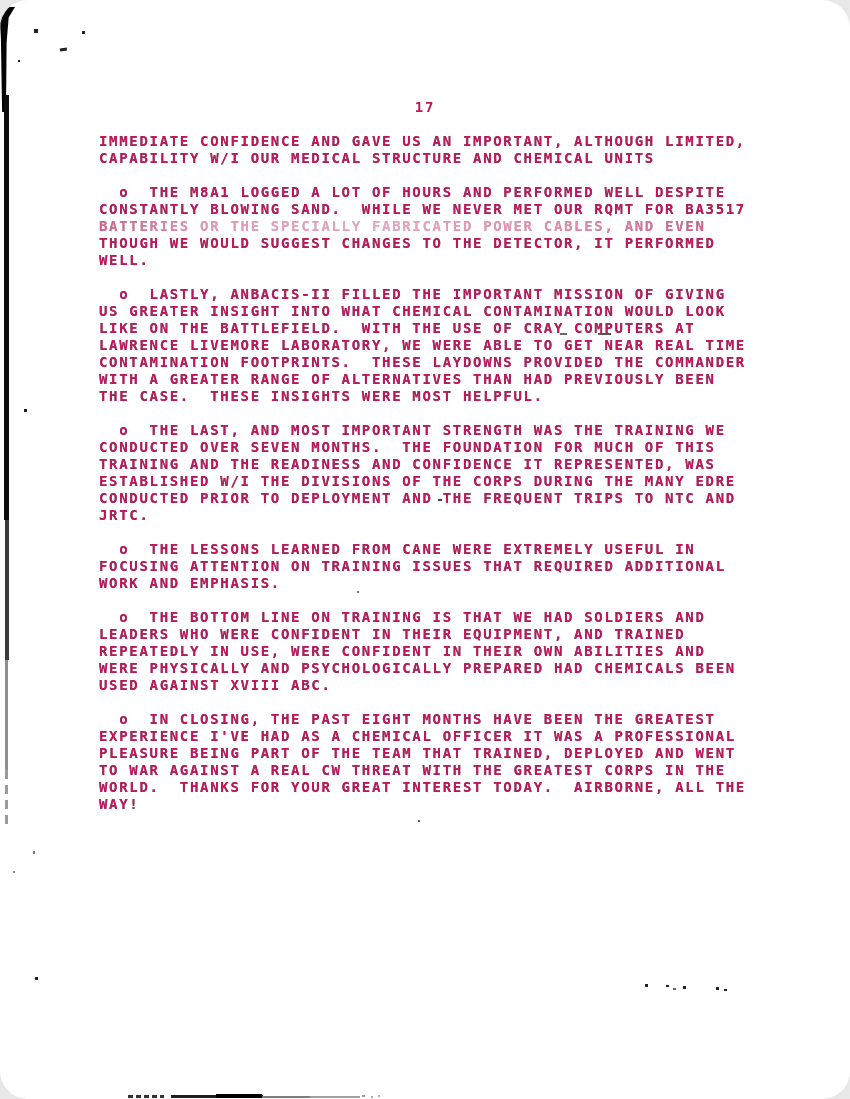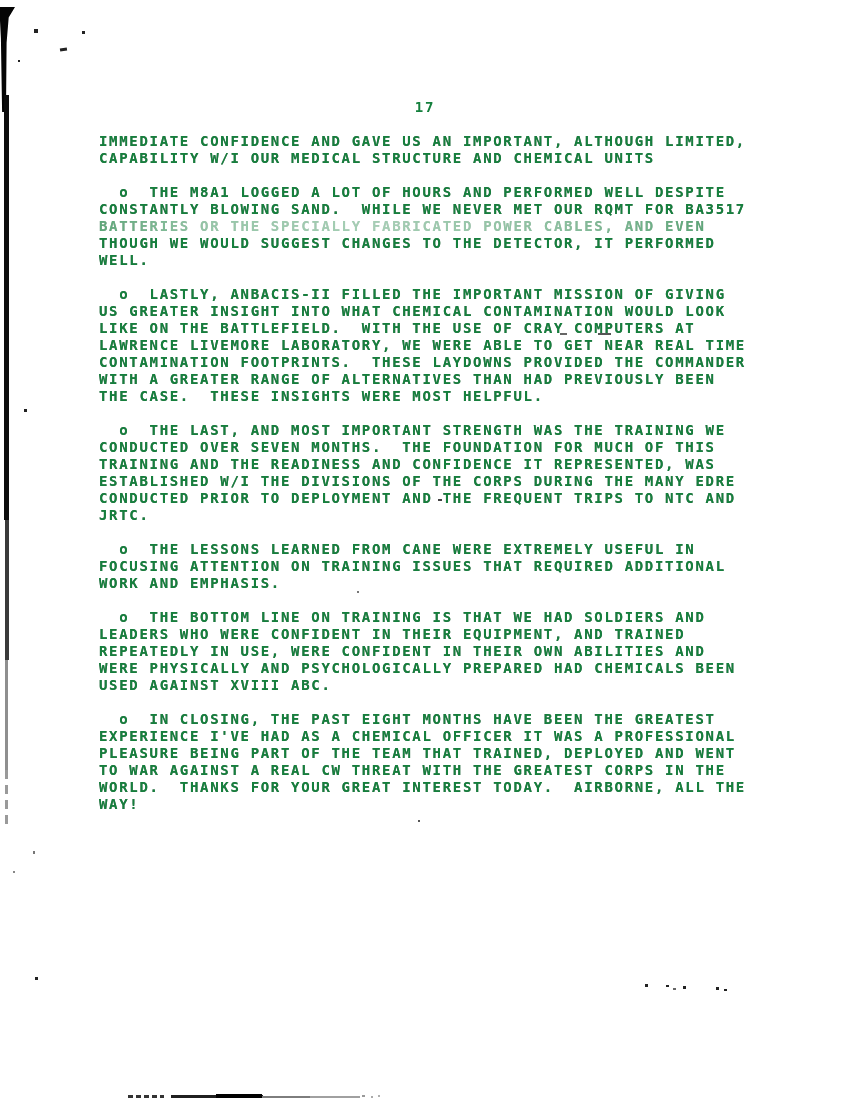--- a/index.html
+++ b/index.html
@@ -47,21 +47,21 @@
   .bdash{left:128px;top:1095px;width:36px;height:3px;
          background:repeating-linear-gradient(90deg,#333 0 5px,transparent 5px 8px);}
   .bl1{left:171px;top:1095px;width:92px;height:3px;background:#1f1f1f;}
   .bl2{left:216px;top:1094px;width:46px;height:4px;background:#000;}
   .bl3{left:262px;top:1096px;width:95px;height:2px;background:#7d7d7d;}
   .bl4{left:310px;top:1096px;width:50px;height:2px;background:#a0a0a0;}
 </style>
 </head>
 <body>
 
-<div class="page" style="background: rgb(255, 255, 255); color: #15803d;">
+<div class="page" style="background: rgb(255, 255, 255); color: #be185d; border-radius: 28px;">
 
   <div class="page-number">17</div>
 
   <pre class="doc-text">IMMEDIATE CONFIDENCE AND GAVE US AN IMPORTANT, ALTHOUGH LIMITED,
 CAPABILITY W/I OUR MEDICAL STRUCTURE AND CHEMICAL UNITS
 
   o  THE M8A1 LOGGED A LOT OF HOURS AND PERFORMED WELL DESPITE
 CONSTANTLY BLOWING SAND.  WHILE WE NEVER MET OUR RQMT FOR BA3517
 BATTERIES OR THE SPECIALLY FABRICATED POWER CABLES, AND EVEN
 THOUGH WE WOULD SUGGEST CHANGES TO THE DETECTOR, IT PERFORMED

